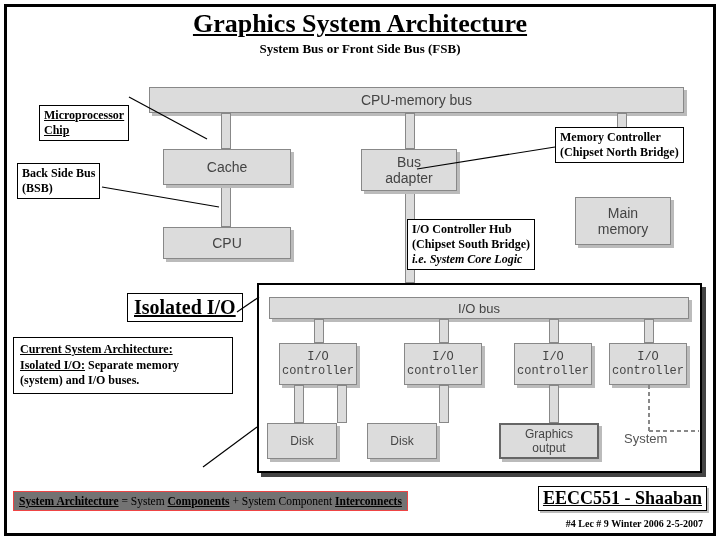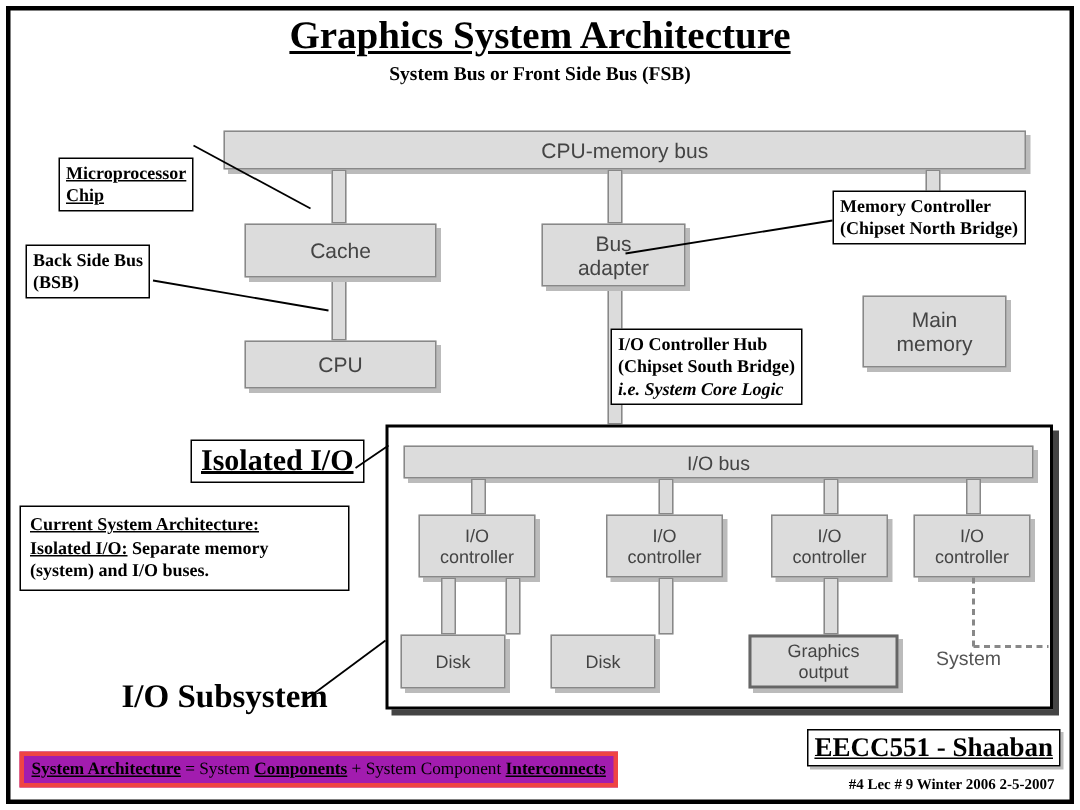--- a/index.html
+++ b/index.html
@@ -19,27 +19,27 @@
 
   
   .cache { left: 156px; top: 142px; width: 128px; height: 36px; }
   .busadapter { left: 354px; top: 142px; width: 96px; height: 42px; }
   .mainmem { left: 568px; top: 142px; width: 96px; height: 48px; }
   .cpu { left: 156px; top: 220px; width: 128px; height: 32px; }
 
   
   .iobox { position: absolute; left: 250px; top: 276px; width: 445px; height: 190px; border: 2px solid #000; background: #fff; box-shadow: 4px 4px 0 #444; }
   .iobus { left: 10px; top: 12px; width: 420px; height: 22px; font-size: 13px; }
-  .ioctrl { width: 78px; height: 42px; font-size: 12px; }
+  .ioctrl { width: 78px; height: 42px; font-size: 12px; font-family: Liberation Mono, monospace; }
   .dev { width: 70px; height: 36px; font-size: 12px; }
 
   .isolated { position: absolute; left: 120px; top: 286px; background: #fff; border: 1px solid #000; font-size: 20px; font-weight: bold; text-decoration: underline; padding: 2px 6px; }
   .iosub { position: absolute; left: 74px; top: 444px; font-size: 22px; font-weight: bold; }
 
-  .bottom-arch { position: absolute; left: 6px; bottom: 8px; font-size: 11.5px; border: 3px solid #ef4444; padding: 3px 5px; background: #a21caf; }
+  .bottom-arch { position: absolute; left: 6px; bottom: 22px; font-size: 11.5px; border: 1px solid #ef4444; padding: 3px 5px; background: #737373; }
   .course { position: absolute; right: 6px; bottom: 22px; font-size: 18px; font-weight: bold; text-decoration: underline; border: 1px solid #000; background: #fff; padding: 1px 4px; box-shadow: 2px 2px 0 #bbb; }
   .footer { position: absolute; right: 10px; bottom: 4px; font-size: 10px; font-weight: bold; }
 
   
   svg.lines { position: absolute; top: 0; left: 0; width: 100%; height: 100%; pointer-events: none; }
   .vbar { position: absolute; background: #dcdcdc; border: 1px solid #888; width: 10px; }
   .dash { stroke: #888; stroke-width: 2; stroke-dasharray: 4 3; fill: none; }
 </style>
 </head>
 <body>
@@ -112,21 +112,20 @@
   </div>
 
   <div class="isolated">Isolated I/O</div>
 
   <div class="callout" style="left:6px; top:330px; width:220px;">
     <span style="text-decoration:underline; font-weight:bold;">Current System Architecture:</span><br>
     <span style="text-decoration:underline; font-weight:bold;">Isolated I/O:</span><span style="font-weight:bold;">   Separate memory</span><br>
     <span style="font-weight:bold;">(system) and I/O buses.</span>
   </div>
 
-  <div class="iosub">I/O Subsystem</div>
 
   <svg class="lines">
     <line x1="122" y1="90" x2="200" y2="132" stroke="#000" stroke-width="1.2"></line>
     <line x1="95" y1="180" x2="212" y2="200" stroke="#000" stroke-width="1.2"></line>
     <line x1="230" y1="305" x2="252" y2="290" stroke="#000" stroke-width="1.2"></line>
     <line x1="196" y1="460" x2="250" y2="420" stroke="#000" stroke-width="1.2"></line>
     <line x1="548" y1="140" x2="410" y2="162" stroke="#000" stroke-width="1.2"></line>
   </svg>
 
   <div class="bottom-arch">

